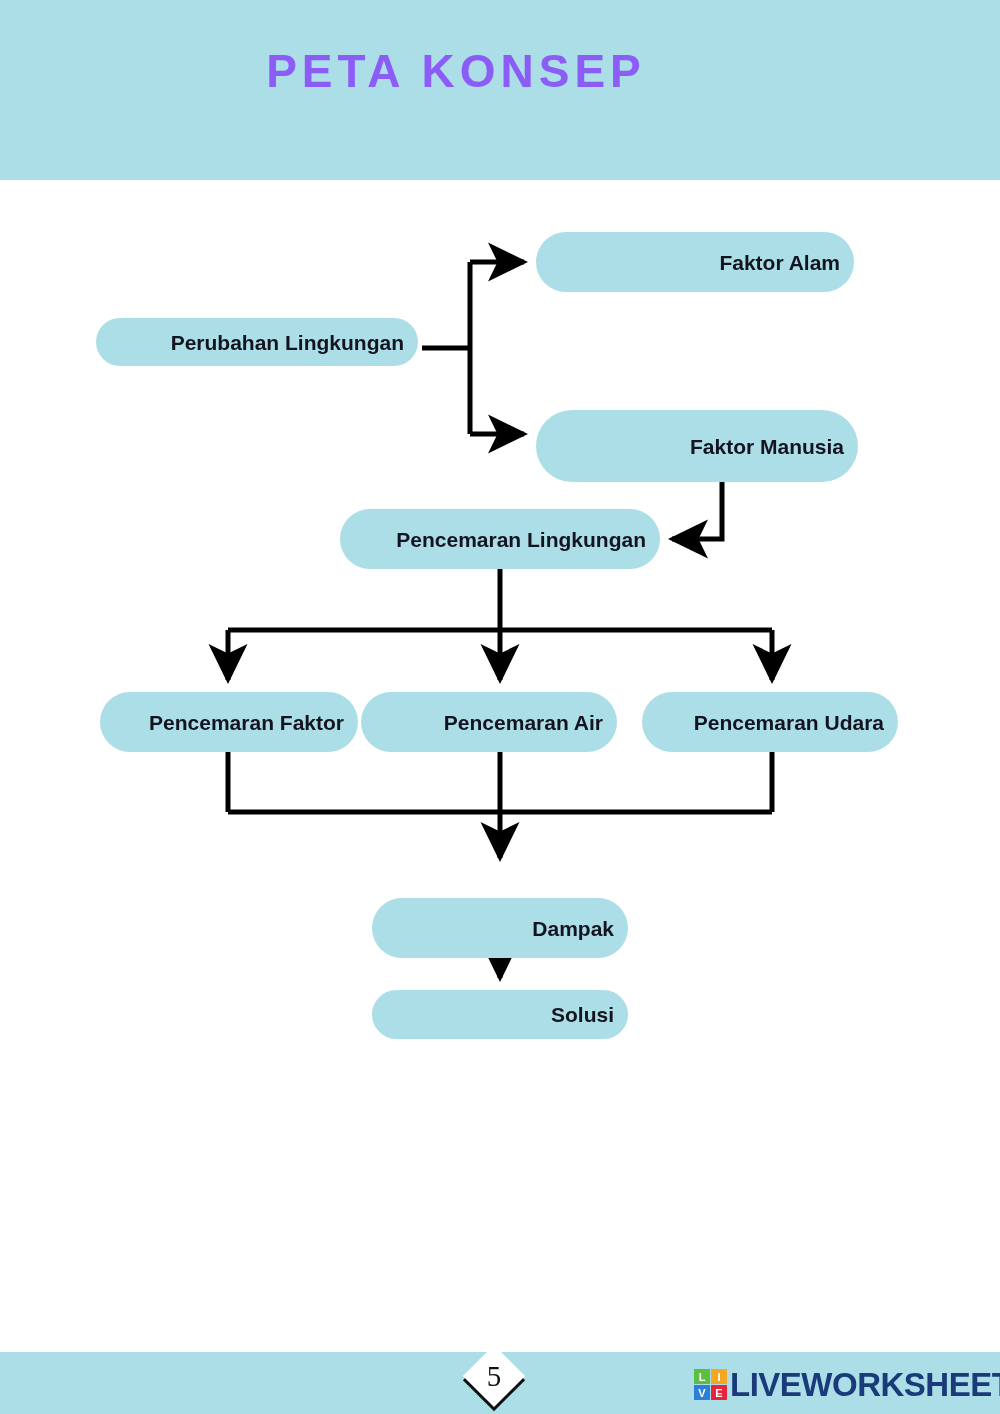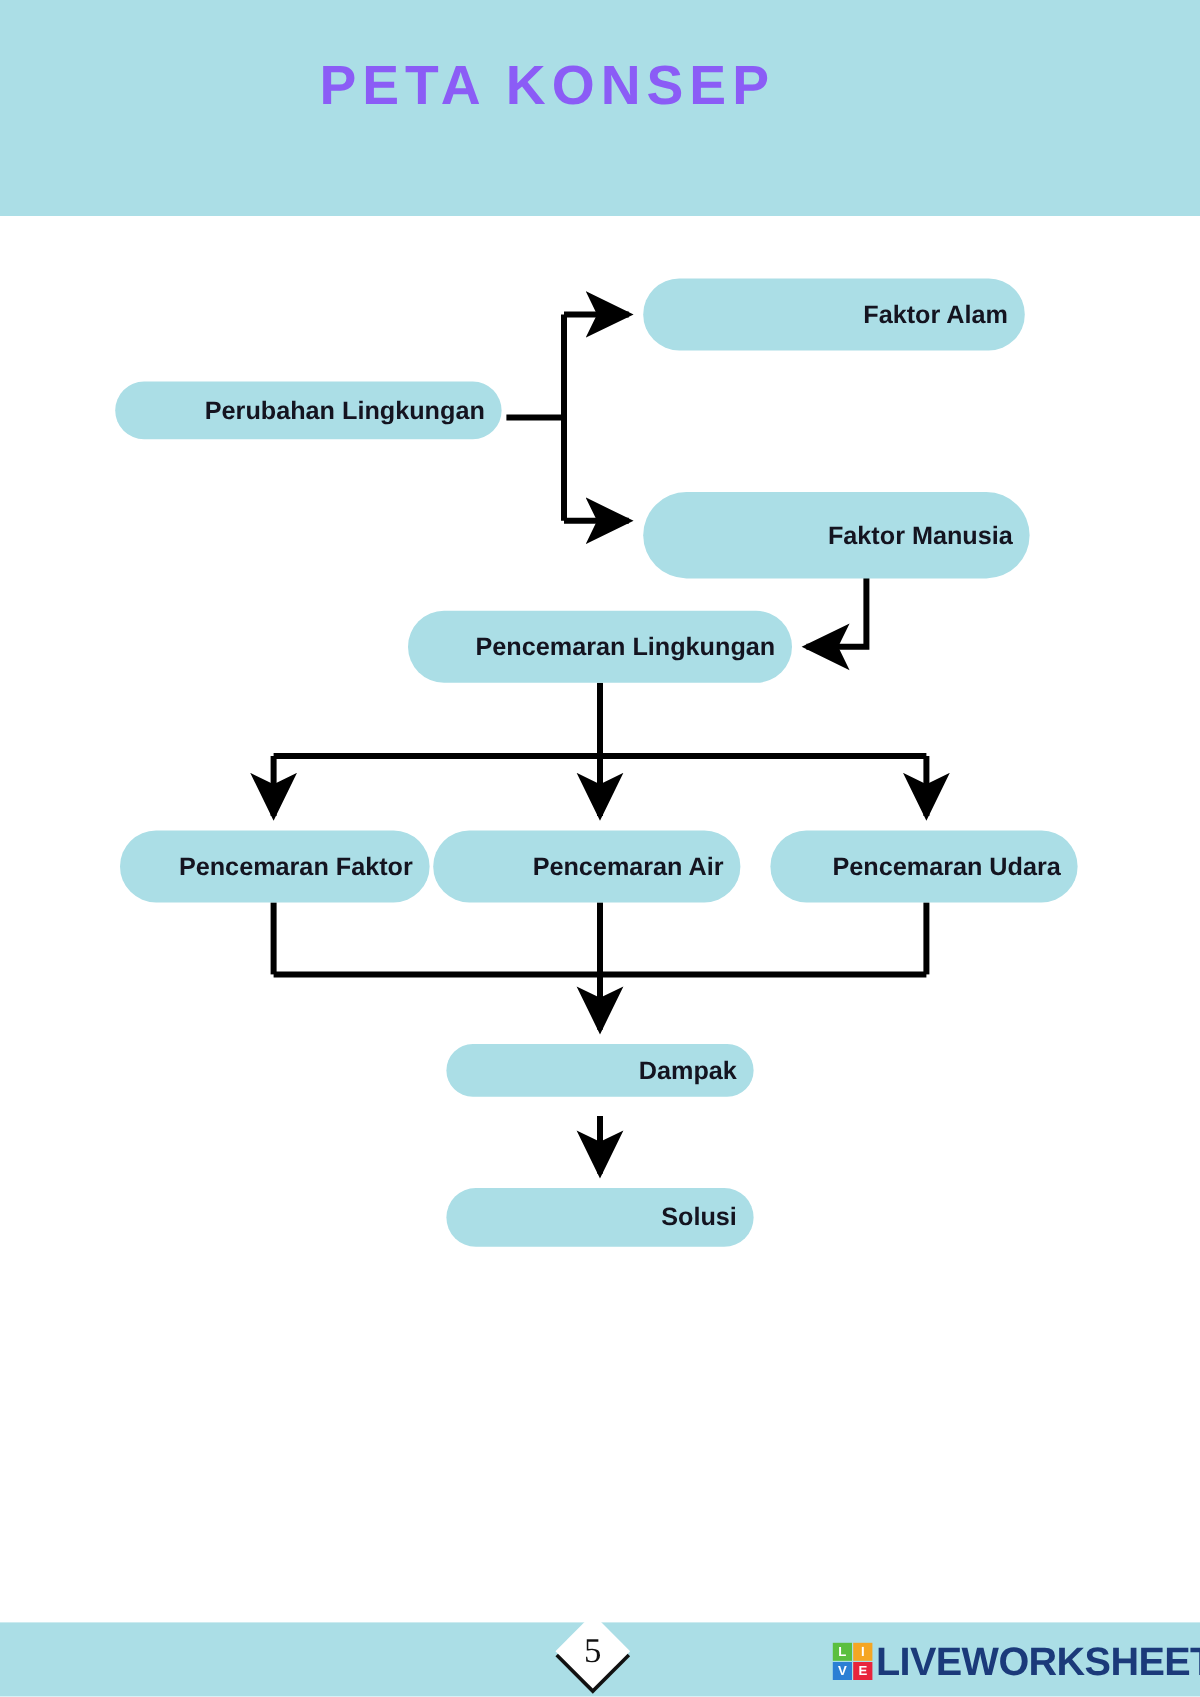--- a/index.html
+++ b/index.html
@@ -70,21 +70,21 @@
     text-align: center;
   }
 
   .n-perubahan      { left: 96px; top: 138px; width: 322px; height: 48px; }
   .n-faktor-alam    { left: 536px; top: 52px;  width: 318px; height: 60px; }
   .n-faktor-manusia { left: 536px; top: 219px; width: 322px; height: 72px; margin-top: 11px; }
   .n-pencemaran     { left: 340px; top: 329px; width: 320px; height: 60px; }
   .n-tanah          { left: 100px; top: 512px; width: 258px; height: 60px; }
   .n-air            { left: 361px; top: 512px; width: 256px; height: 60px; }
   .n-udara          { left: 642px; top: 512px; width: 256px; height: 60px; }
-  .n-dampak         { left: 372px; top: 690px; width: 256px; height: 44px; }
+  .n-dampak         { left: 372px; top: 718px; width: 256px; height: 60px; }
   .n-solusi         { left: 372px; top: 810px; width: 256px; height: 49px; }
 
   
   .connectors {
     position: absolute;
     left: 0;
     top: 0;
     width: 1000px;
     height: 1170px;
     pointer-events: none;

